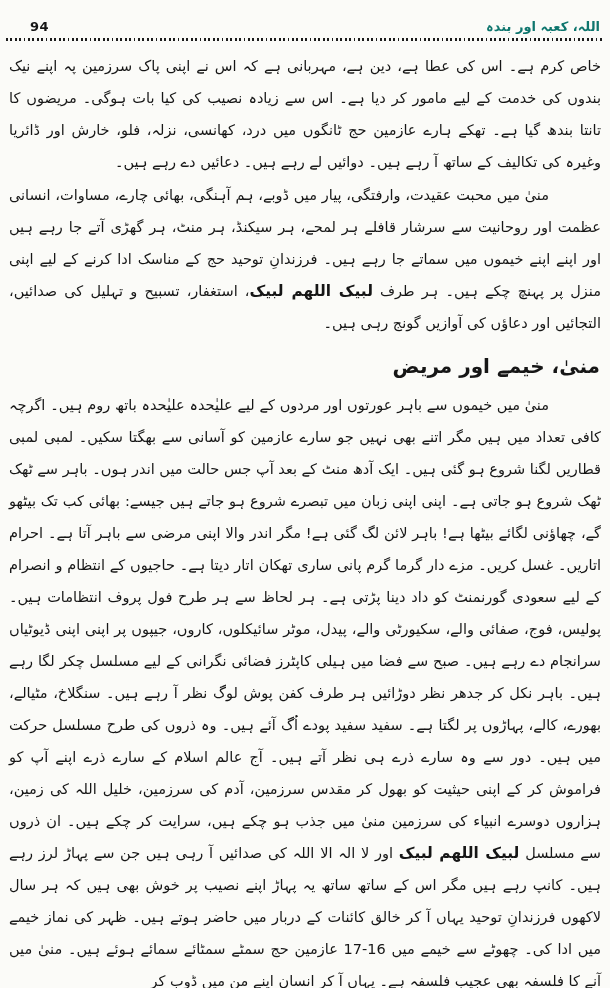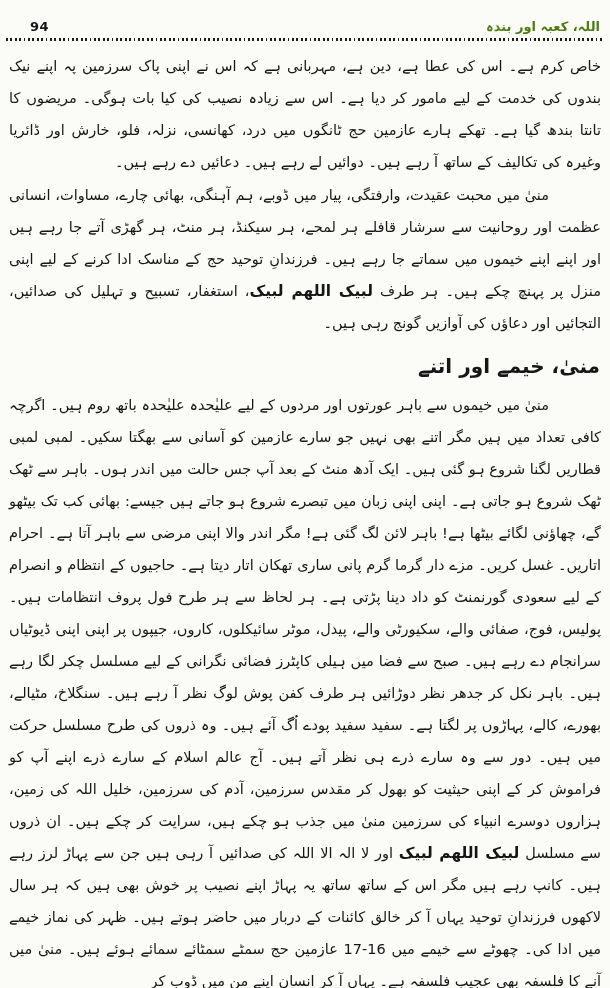--- a/index.html
+++ b/index.html
@@ -31,21 +31,21 @@
   .page-number {
     font-weight: bold;
     font-size: 13px;
     letter-spacing: 0.5px;
     text-align: right;
   }
   .running-title {
     direction: rtl;
     font-size: 13px;
     font-weight: 600;
-    color: #4d7c0f;
+    color: #0f766e;
   }
   .dotted-rule {
     height: 3px;
     margin: 4px 0 9px 0;
     background: repeating-linear-gradient(
       to right,
       #1c1c1c 0px, #1c1c1c 1.8px,
       transparent 1.8px, transparent 4.4px
     );
   }
@@ -87,19 +87,19 @@
   </div>
 
   <div class="dotted-rule"></div>
 
   <div class="body-text" dir="rtl">
 
     <p class="para"><span>خاص کرم ہے۔ اس کی عطا ہے، دین ہے، مہربانی ہے کہ اس نے اپنی پاک سرزمین پہ اپنے نیک بندوں کی خدمت کے لیے مامور کر دیا ہے۔ اس سے زیادہ نصیب کی کیا بات ہوگی۔ مریضوں کا تانتا بندھ گیا ہے۔ تھکے ہارے عازمین حج ٹانگوں میں درد، کھانسی، نزلہ، فلو، خارش اور ڈائریا وغیرہ کی تکالیف کے ساتھ آ رہے ہیں۔ دوائیں لے رہے ہیں۔ دعائیں دے رہے ہیں۔</span></p>
 
     <p class="para indent"><span>منیٰ میں محبت عقیدت، وارفتگی، پیار میں ڈوبے، ہم آہنگی، بھائی چارے، مساوات، انسانی عظمت اور روحانیت سے سرشار قافلے ہر لمحے، ہر سیکنڈ، ہر منٹ، ہر گھڑی آتے جا رہے ہیں اور اپنے اپنے خیموں میں سماتے جا رہے ہیں۔ فرزندانِ توحید حج کے مناسک ادا کرنے کے لیے اپنی منزل پر پہنچ چکے ہیں۔ ہر طرف </span><span class="bold-phrase">لبیک اللھم لبیک</span><span>، استغفار، تسبیح و تہلیل کی صدائیں، التجائیں اور دعاؤں کی آوازیں گونج رہی ہیں۔</span></p>
 
-    <h2 class="section-heading">منیٰ، خیمے اور اتنے</h2>
+    <h2 class="section-heading">منیٰ، خیمے اور مریض</h2>
 
     <p class="para indent"><span>منیٰ میں خیموں سے باہر عورتوں اور مردوں کے لیے علیٰحدہ علیٰحدہ باتھ روم ہیں۔ اگرچہ کافی تعداد میں ہیں مگر اتنے بھی نہیں جو سارے عازمین کو آسانی سے بھگتا سکیں۔ لمبی لمبی قطاریں لگنا شروع ہو گئی ہیں۔ ایک آدھ منٹ کے بعد آپ جس حالت میں اندر ہوں۔ باہر سے ٹھک ٹھک شروع ہو جاتی ہے۔ اپنی اپنی زبان میں تبصرے شروع ہو جاتے ہیں جیسے: بھائی کب تک بیٹھو گے، چھاؤنی لگائے بیٹھا ہے! باہر لائن لگ گئی ہے! مگر اندر والا اپنی مرضی سے باہر آتا ہے۔ احرام اتاریں۔ غسل کریں۔ مزے دار گرما گرم پانی ساری تھکان اتار دیتا ہے۔ حاجیوں کے انتظام و انصرام کے لیے سعودی گورنمنٹ کو داد دینا پڑتی ہے۔ ہر لحاظ سے ہر طرح فول پروف انتظامات ہیں۔ پولیس، فوج، صفائی والے، سکیورٹی والے، پیدل، موٹر سائیکلوں، کاروں، جیپوں پر اپنی اپنی ڈیوٹیاں سرانجام دے رہے ہیں۔ صبح سے فضا میں ہیلی کاپٹرز فضائی نگرانی کے لیے مسلسل چکر لگا رہے ہیں۔ باہر نکل کر جدھر نظر دوڑائیں ہر طرف کفن پوش لوگ نظر آ رہے ہیں۔ سنگلاخ، مٹیالے، بھورے، کالے، پہاڑوں پر لگتا ہے۔ سفید سفید پودے اُگ آئے ہیں۔ وہ ذروں کی طرح مسلسل حرکت میں ہیں۔ دور سے وہ سارے ذرے ہی نظر آتے ہیں۔ آج عالم اسلام کے سارے ذرے اپنے آپ کو فراموش کر کے اپنی حیثیت کو بھول کر مقدس سرزمین، آدم کی سرزمین، خلیل اللہ کی زمین، ہزاروں دوسرے انبیاء کی سرزمین منیٰ میں جذب ہو چکے ہیں، سرایت کر چکے ہیں۔ ان ذروں سے مسلسل </span><span class="bold-phrase">لبیک اللھم لبیک</span><span> اور لا الہ الا اللہ کی صدائیں آ رہی ہیں جن سے پہاڑ لرز رہے ہیں۔ کانپ رہے ہیں مگر اس کے ساتھ ساتھ یہ پہاڑ اپنے نصیب پر خوش بھی ہیں کہ ہر سال لاکھوں فرزندانِ توحید یہاں آ کر خالق کائنات کے دربار میں حاضر ہوتے ہیں۔ ظہر کی نماز خیمے میں ادا کی۔ چھوٹے سے خیمے میں 16-17 عازمین حج سمٹے سمٹائے سمائے ہوئے ہیں۔ منیٰ میں آنے کا فلسفہ بھی عجیب فلسفہ ہے۔ یہاں آ کر انسان اپنے من میں ڈوب کر</span></p>
 
   </div>
 
 </div>
 
 </body></html>

